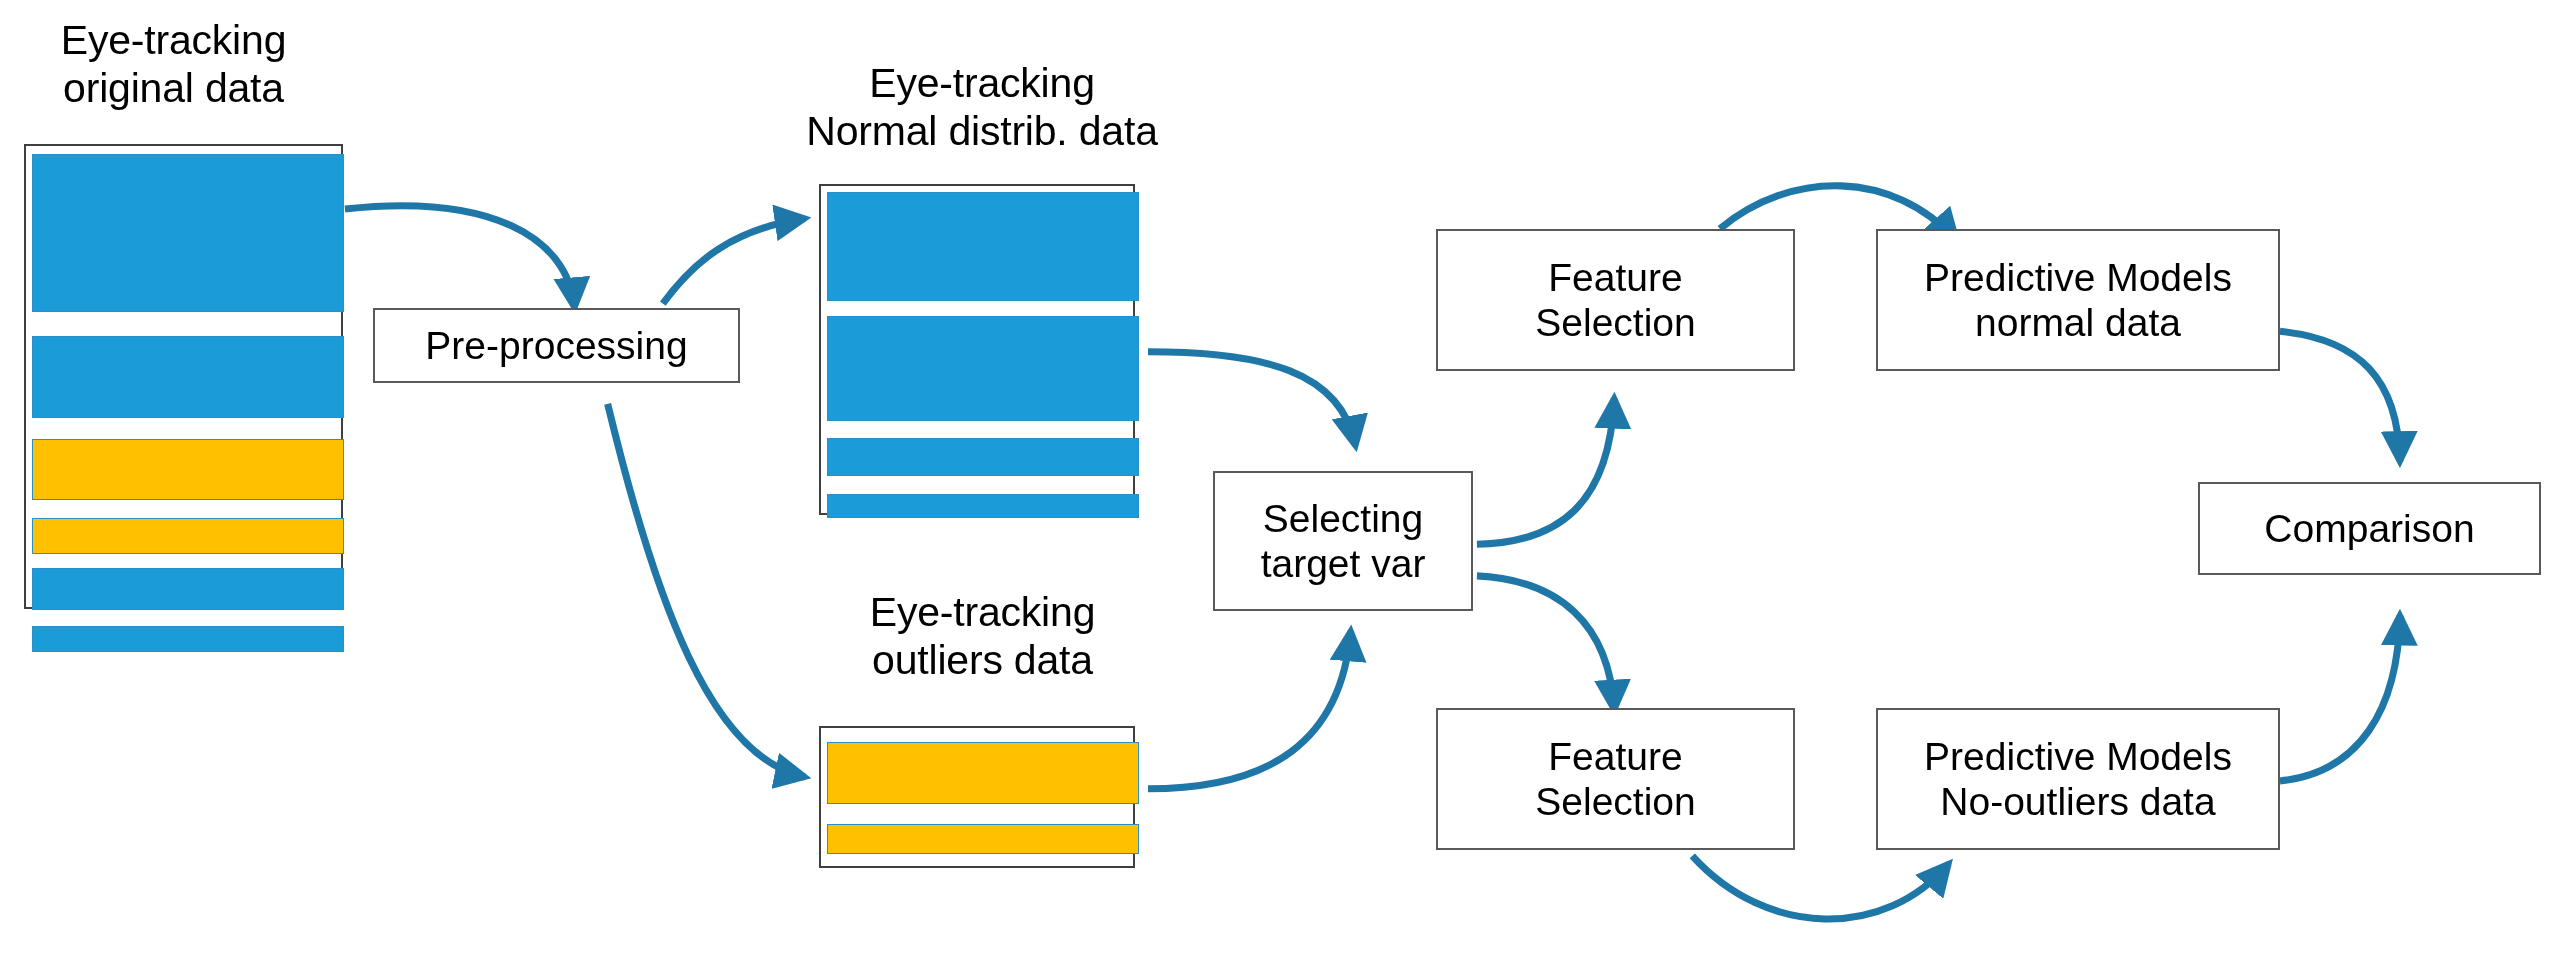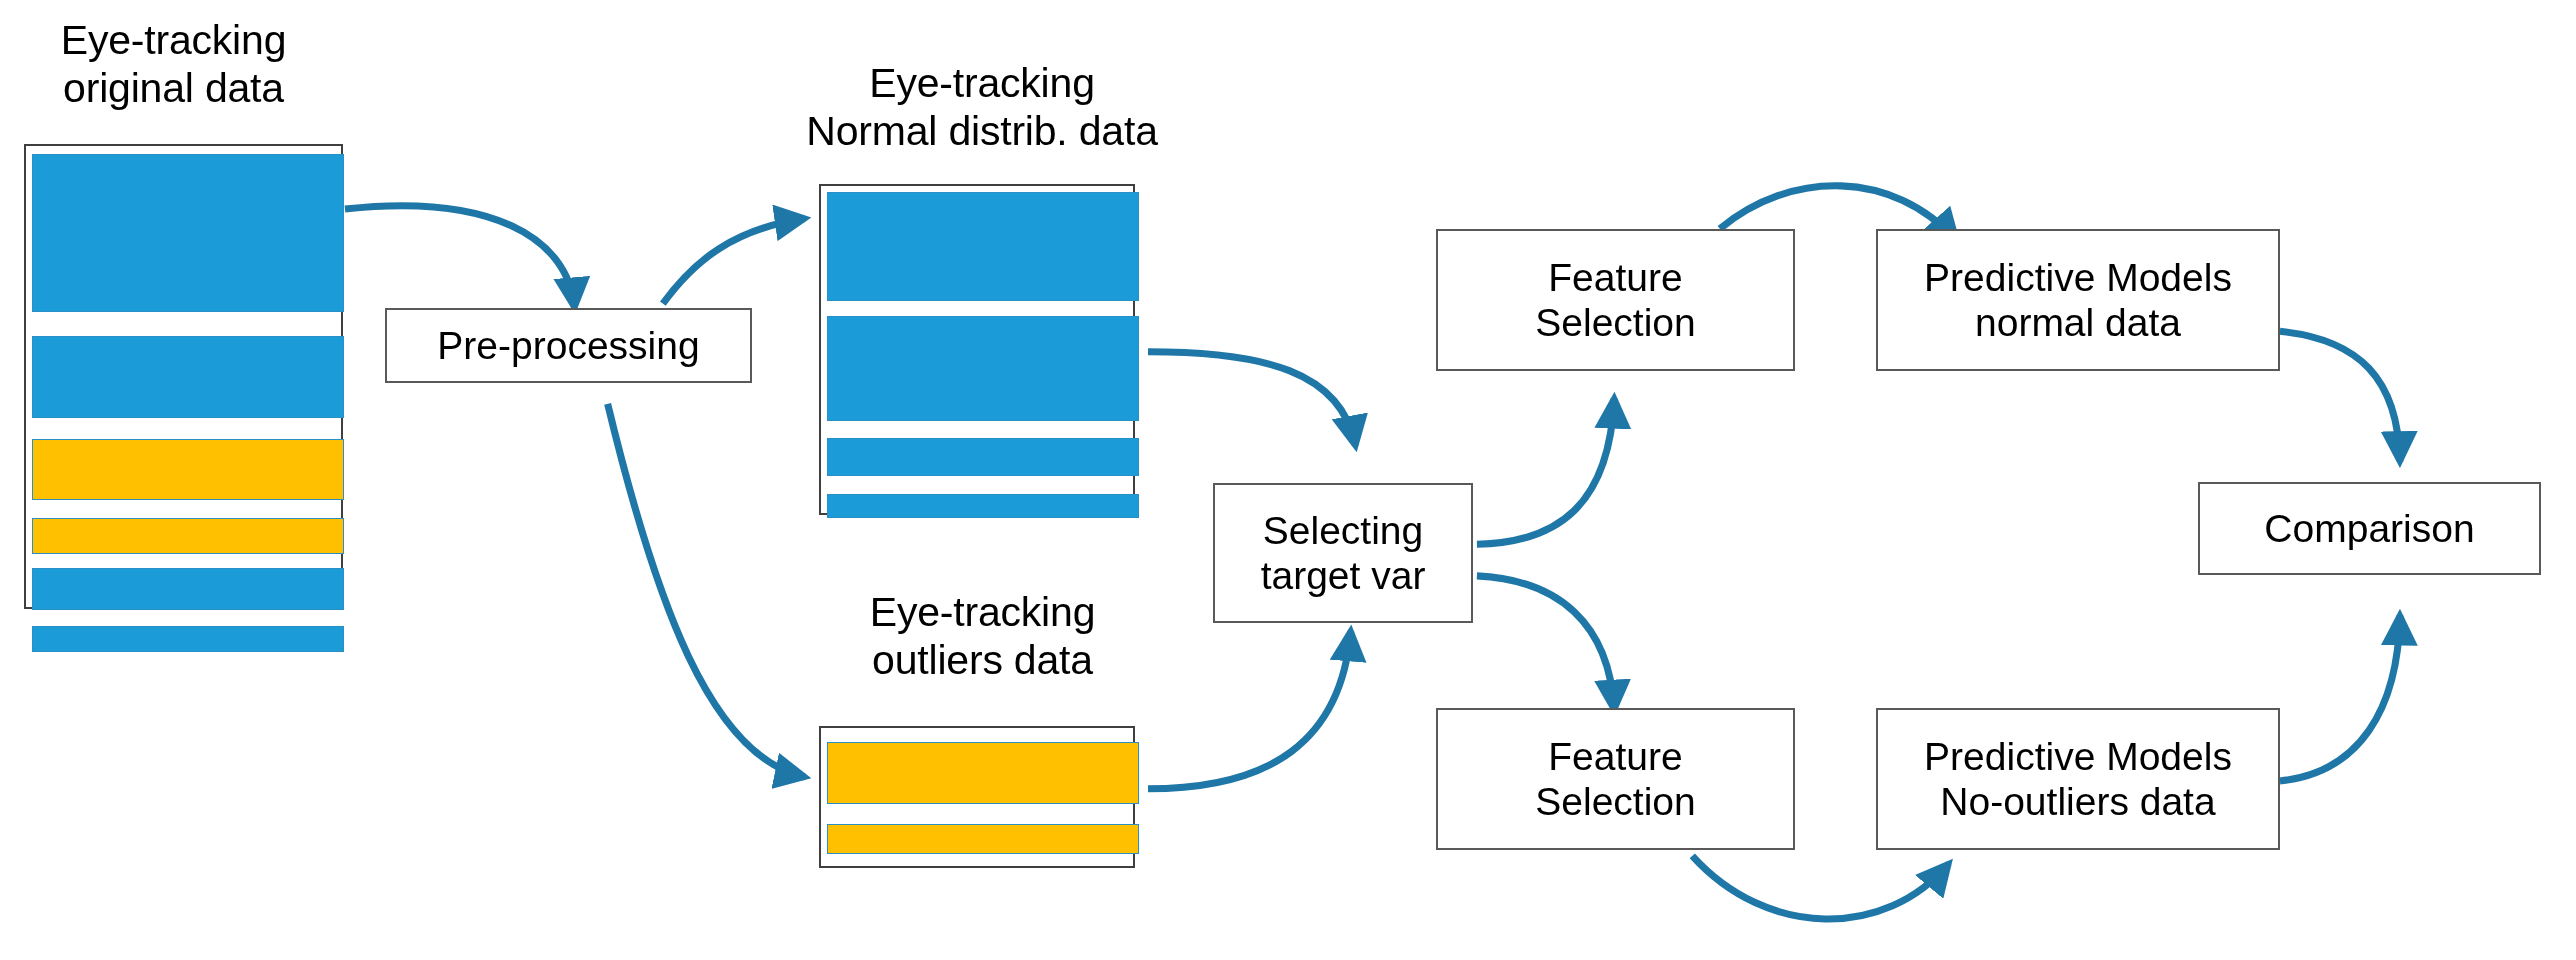--- a/index.html
+++ b/index.html
@@ -130,23 +130,23 @@
   </div>
 
   <div class="stack-label" style="left:817px; top:588px; width:331px;">Eye-tracking
 outliers data</div>
 
   <div class="stack" style="left:819px; top:726px; width:316px; height:142px;">
     <div class="band gold" style="left:6.3px; top:14px;  width:312px; height:62px;"></div>
     <div class="band gold" style="left:6.3px; top:96px; width:312px; height:30px;"></div>
   </div>
 
-  <div class="node" style="left:385px; top:308px; width:367px; height:75px;">Pre-processing</div>
+  <div class="node" style="left:373px; top:308px; width:367px; height:75px;">Pre-processing</div>
 
-  <div class="node" style="left:1213px; top:471px; width:260px; height:140px;margin-top:12px;">Selecting
+  <div class="node" style="left:1213px; top:471px; width:260px; height:140px;">Selecting
 target var</div>
 
   <div class="node" style="left:1436px; top:229px; width:359px; height:142px;">Feature
 Selection</div>
 
   <div class="node" style="left:1876px; top:229px; width:404px; height:142px;">Predictive Models
 normal data</div>
 
   <div class="node" style="left:1436px; top:708px; width:359px; height:142px;">Feature
 Selection</div>

